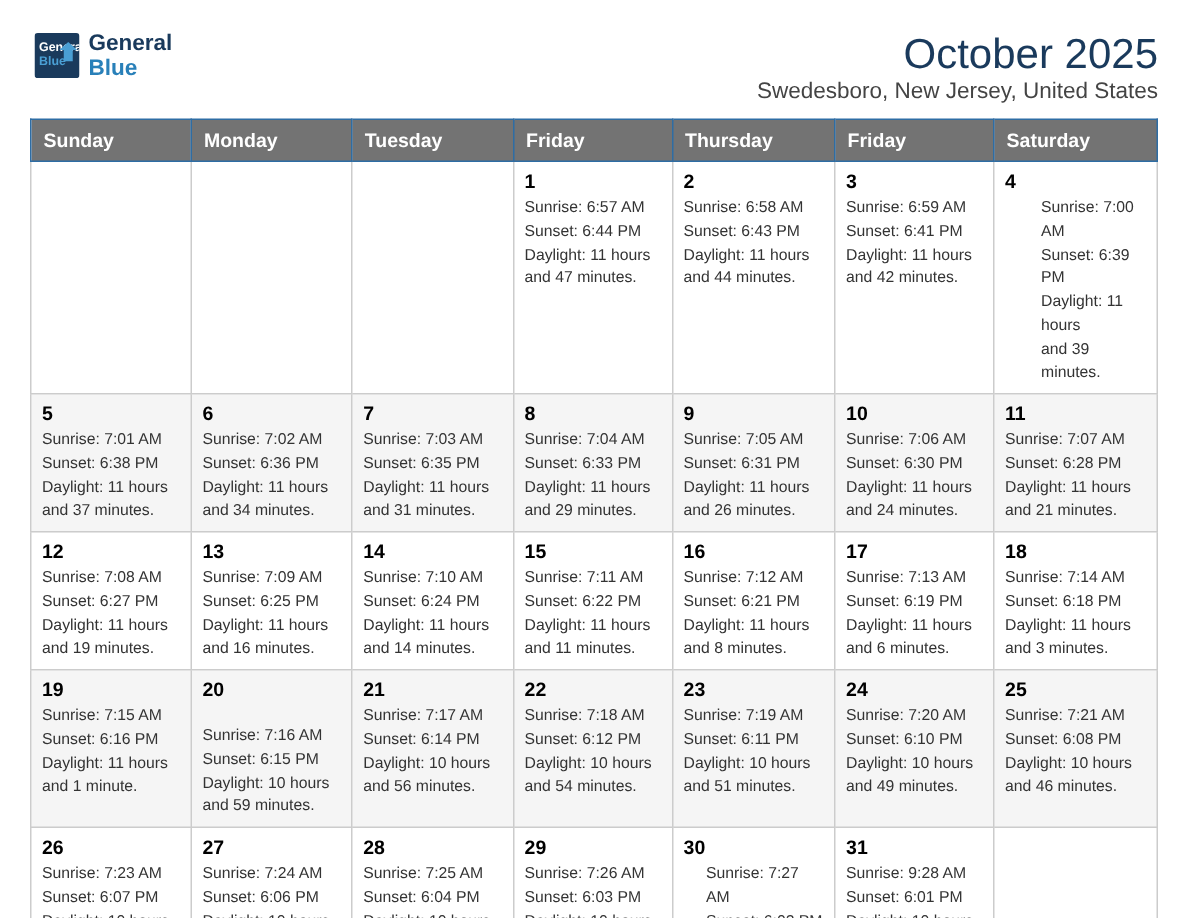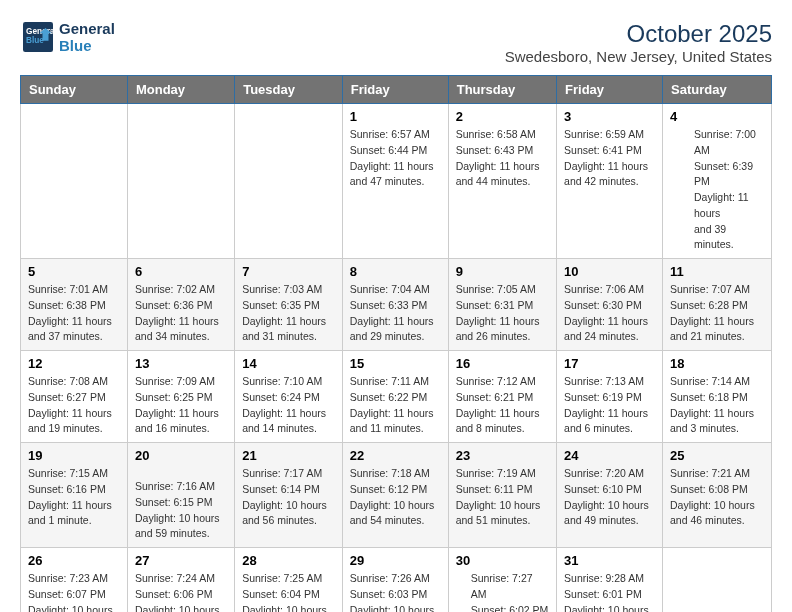--- a/index.html
+++ b/index.html
@@ -22,21 +22,21 @@
     }
     .logo-icon {
       width: 30px;
       height: 30px;
       margin-left: 3px;
     }
     .title-block {
       text-align: right;
     }
     .month-title {
-      font-size: 24px;
+      font-size: 28px;
       color: #1a3a5c;
       font-weight: normal;
     }
     .location {
       font-size: 15px;
       color: #444;
     }
     table {
       width: 100%;
       border-collapse: collapse;

